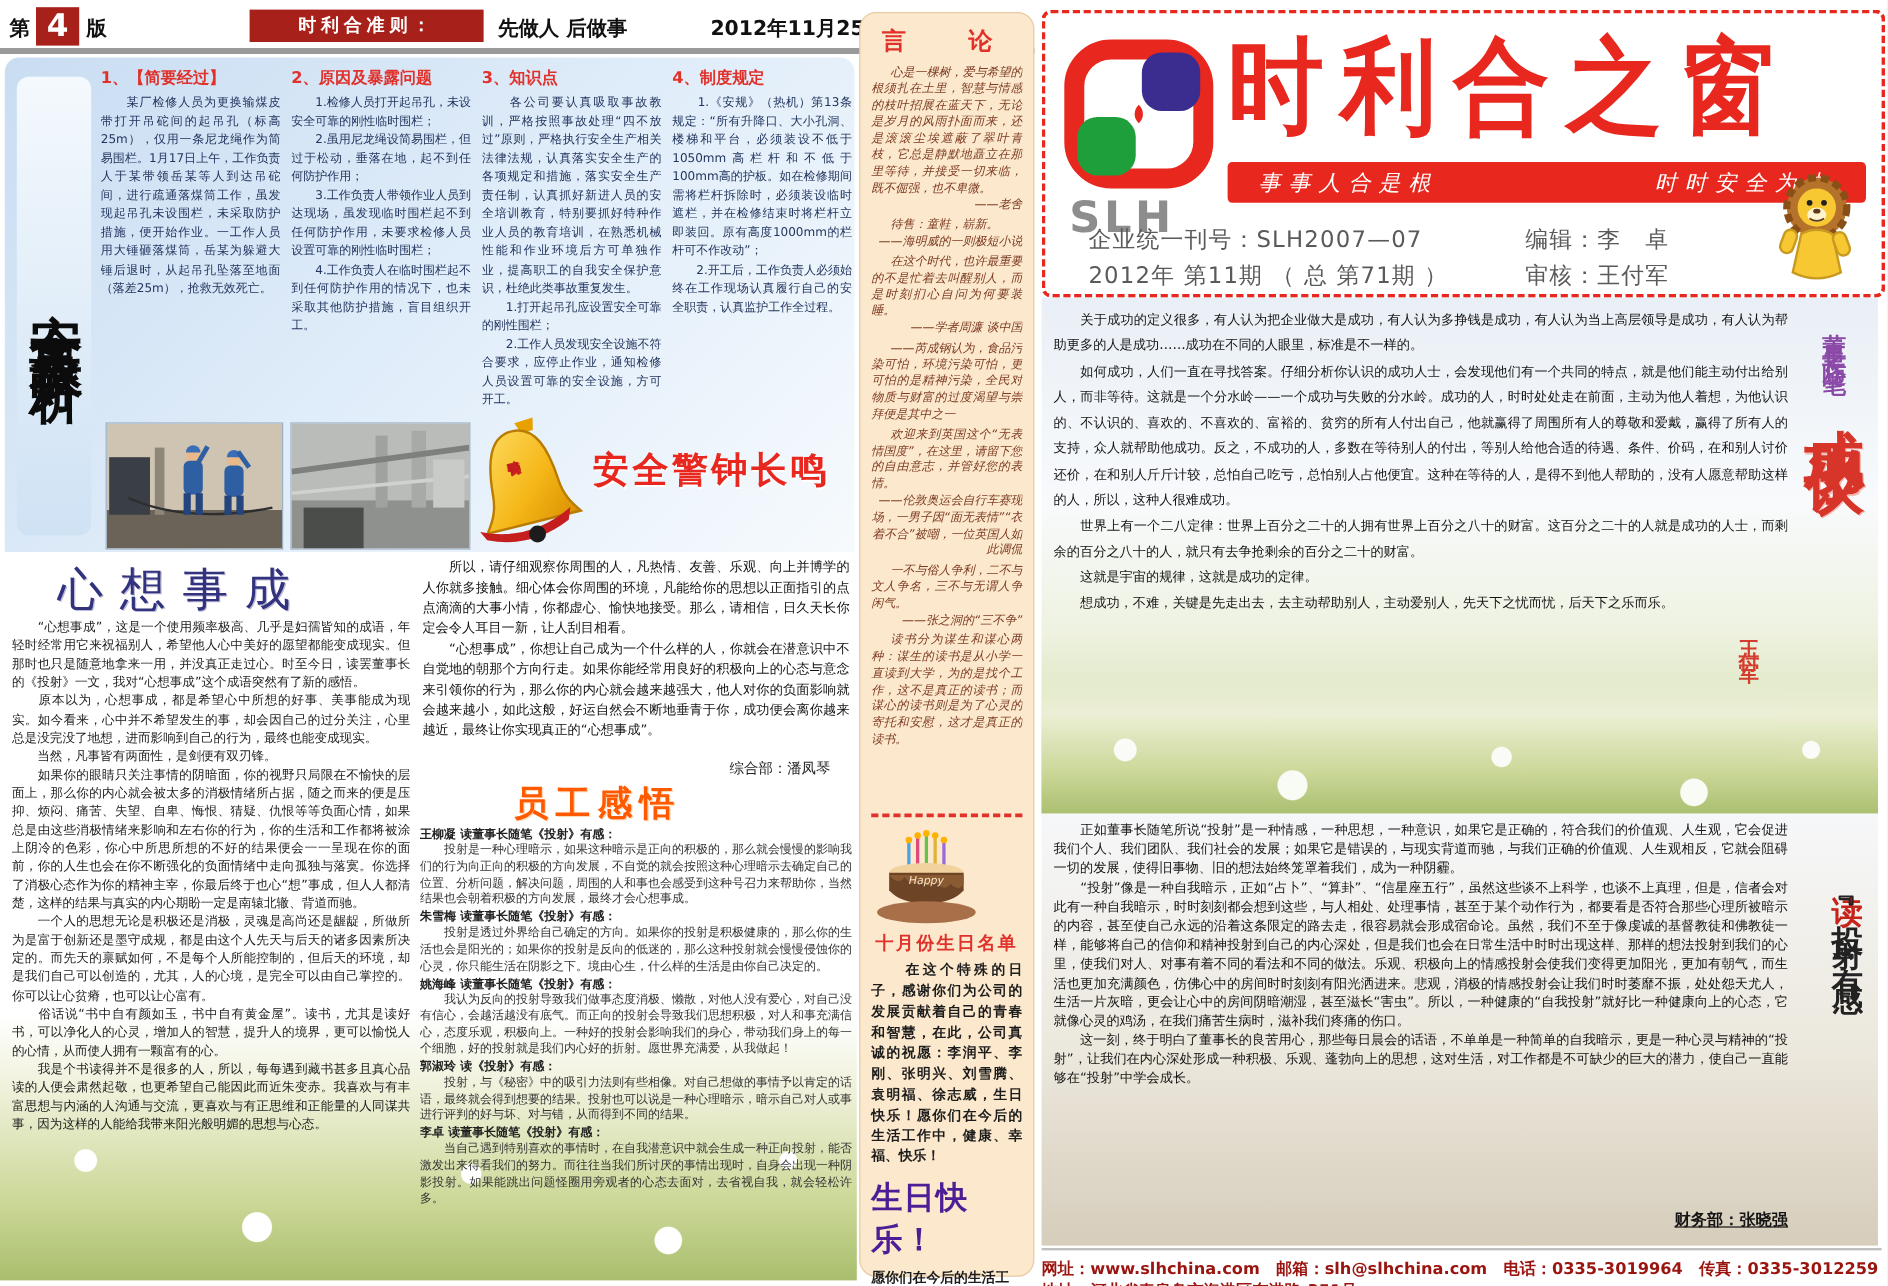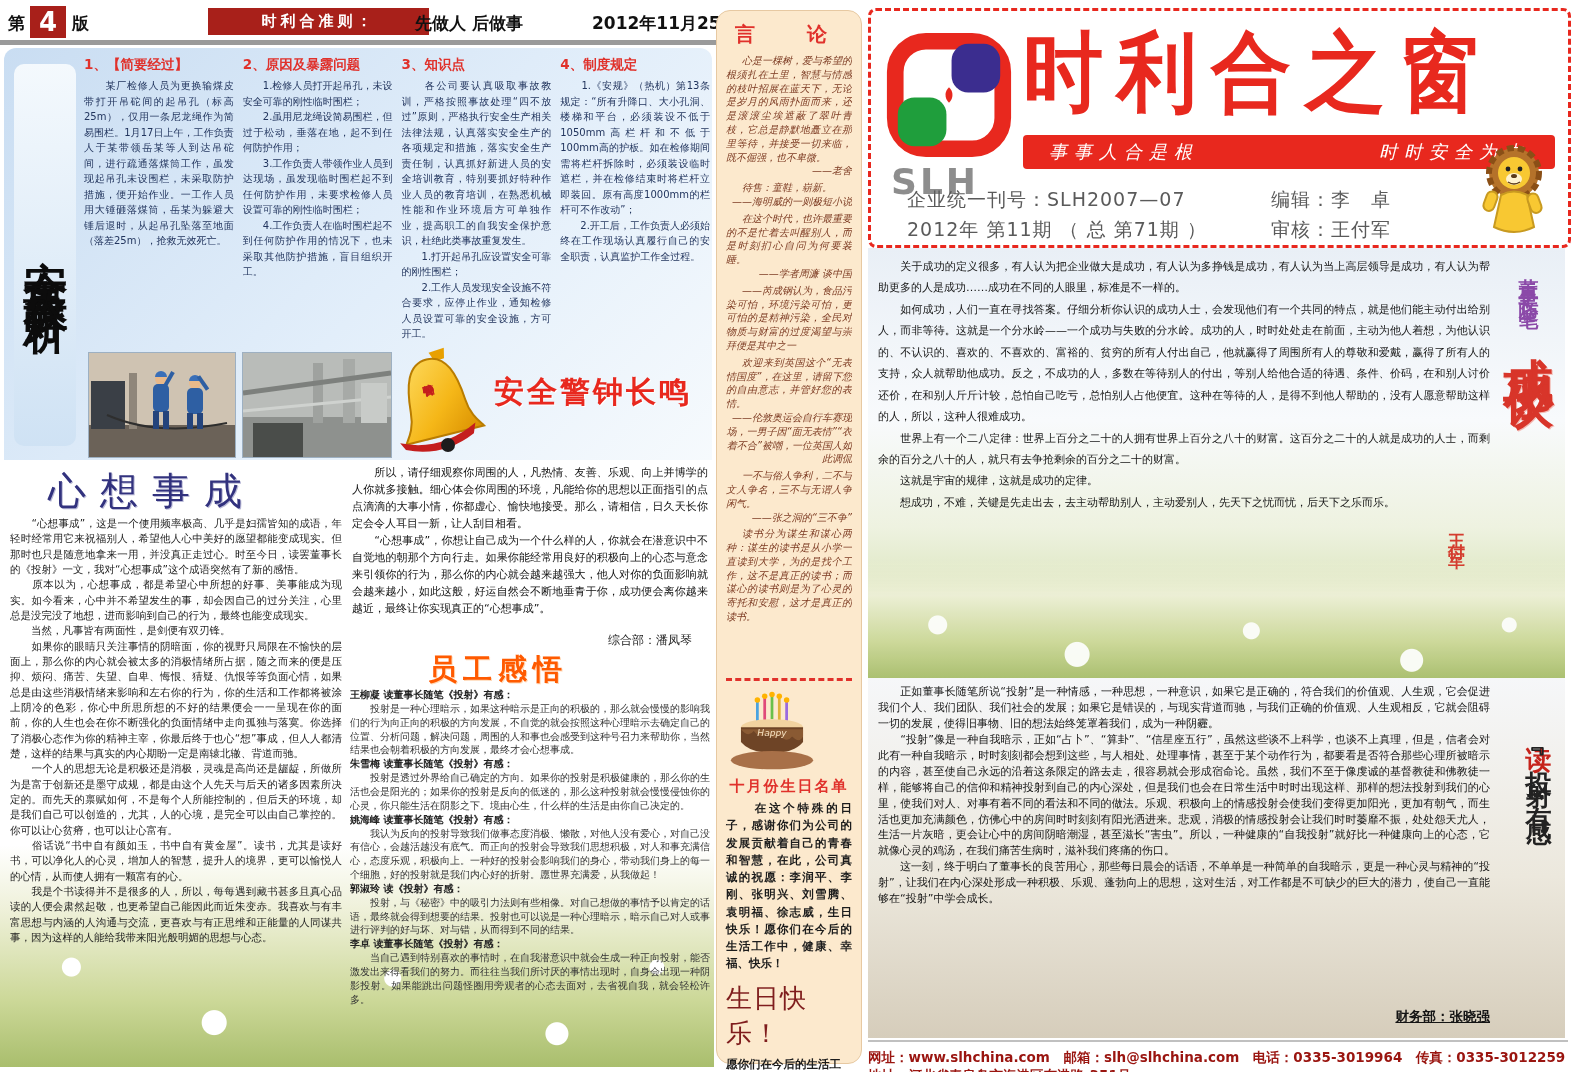--- a/index.html
+++ b/index.html
@@ -6,21 +6,21 @@
   #root{position:relative;width:1573px;height:1072px;background:#fff;overflow:hidden;
         font-family:"DejaVu Sans","Liberation Sans",sans-serif;color:#111;}
   .abs{position:absolute;}
   .prebody{white-space:pre-line;text-align:justify;}
   .vtext{writing-mode:vertical-rl;text-orientation:upright;}
 
   
   .hdr-label{font-size:17px;font-weight:bold;}
   .hdr-num{width:36px;height:32px;background:#a8201a;color:#fff;font-size:26px;font-weight:bold;
            text-align:center;line-height:32px;}
-  .hdr-principle{width:221px;height:27px;background:#a8201a;color:#fff;font-size:15px;font-weight:bold;
+  .hdr-principle{width:195px;height:27px;background:#a8201a;color:#fff;font-size:15px;font-weight:bold;
            letter-spacing:4px;text-align:center;line-height:27px;}
   .gray-rule{background:#9a9a9a;}
 
   
   .safety-panel{background:linear-gradient(135deg,#c9ddf2 0%,#e2eefa 55%,#f6fafd 100%);
                 border-radius:12px 12px 0 0;}
   .v-title{writing-mode:vertical-rl;text-orientation:upright;font-size:44px;font-weight:bold;color:#0c0c0c;
            letter-spacing:10px;background:linear-gradient(180deg,#f4f9fd,#cfe2f4);border-radius:10px;
            text-align:center;}
   .sec h3{margin:0 0 4px 0;font-size:13.5px;color:#e0312b;font-weight:bold;}
@@ -57,21 +57,21 @@
 
   
   .opinion{background:#fce9cd;border:1px solid #e7c9a2;border-radius:14px;}
   .op-title{color:#e0312b;font-size:20px;font-weight:bold;letter-spacing:16px;text-align:center;}
   .quote{font-size:10px;line-height:1.38;color:#7c3a22;font-style:italic;margin-bottom:3px;}
   .q-text{text-indent:1.6em;text-align:justify;}
   .q-attr{text-align:right;}
   .op-sep{border-top:3px dashed #e0312b;}
   .bd-title{color:#e0312b;font-size:15px;font-weight:bold;text-align:center;letter-spacing:2px;font-family:Liberation Serif, serif;}
   .bd-body{font-size:11.5px;line-height:1.5;color:#1c1c1c;font-weight:600;text-align:justify;}
-  .bd-big{font-size:26px;color:#7f1d1d;font-weight:400;letter-spacing:1px;}
+  .bd-big{font-size:26px;color:#4c1d95;font-weight:700;letter-spacing:1px;}
   .bd-wish{font-size:11.5px;color:#1c1c1c;font-weight:600;}
 
   
   .masthead{background:#fff;border:3px dashed #e8281e;border-radius:8px;}
   .mh-title{font-size:80px;font-weight:900;color:#e8281e;letter-spacing:14px;line-height:1.1;
             transform:scaleY(1.08);transform-origin:top left;}
   .mh-banner{background:#e8281e;border-radius:4px;color:#fff;display:flex;justify-content:space-between;
              align-items:center;padding:0 26px;font-size:18px;font-style:italic;}
   .mh-banner span{letter-spacing:7px;}
   .mh-info{font-size:19px;color:#5a5a5a;letter-spacing:1px;}

